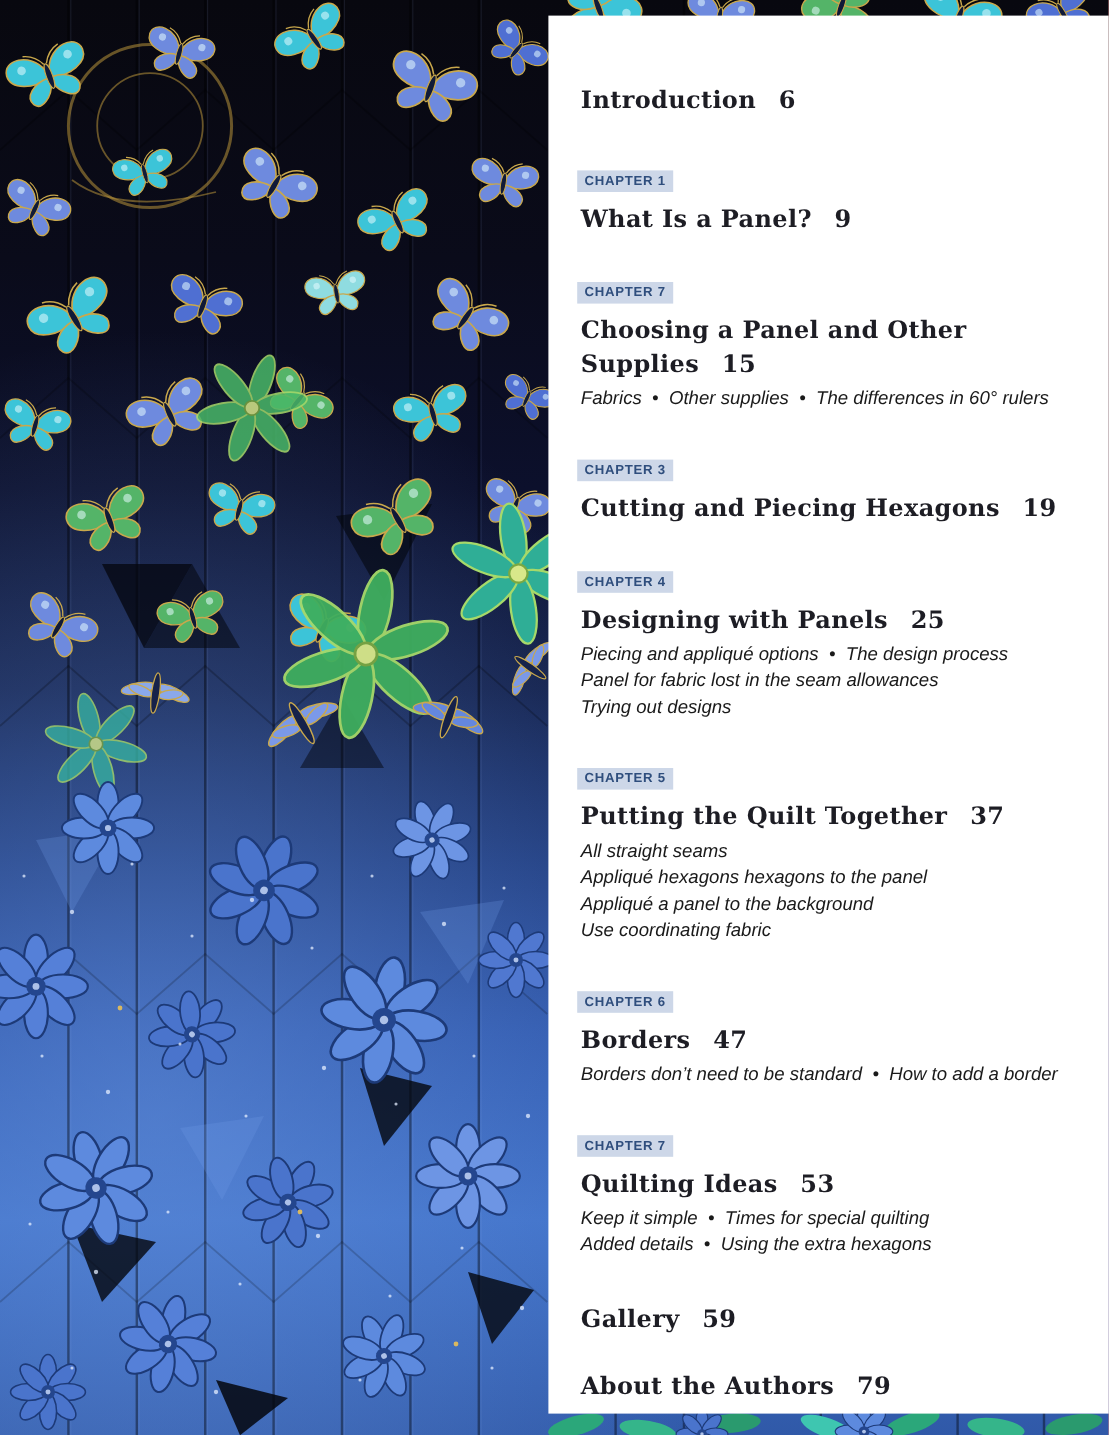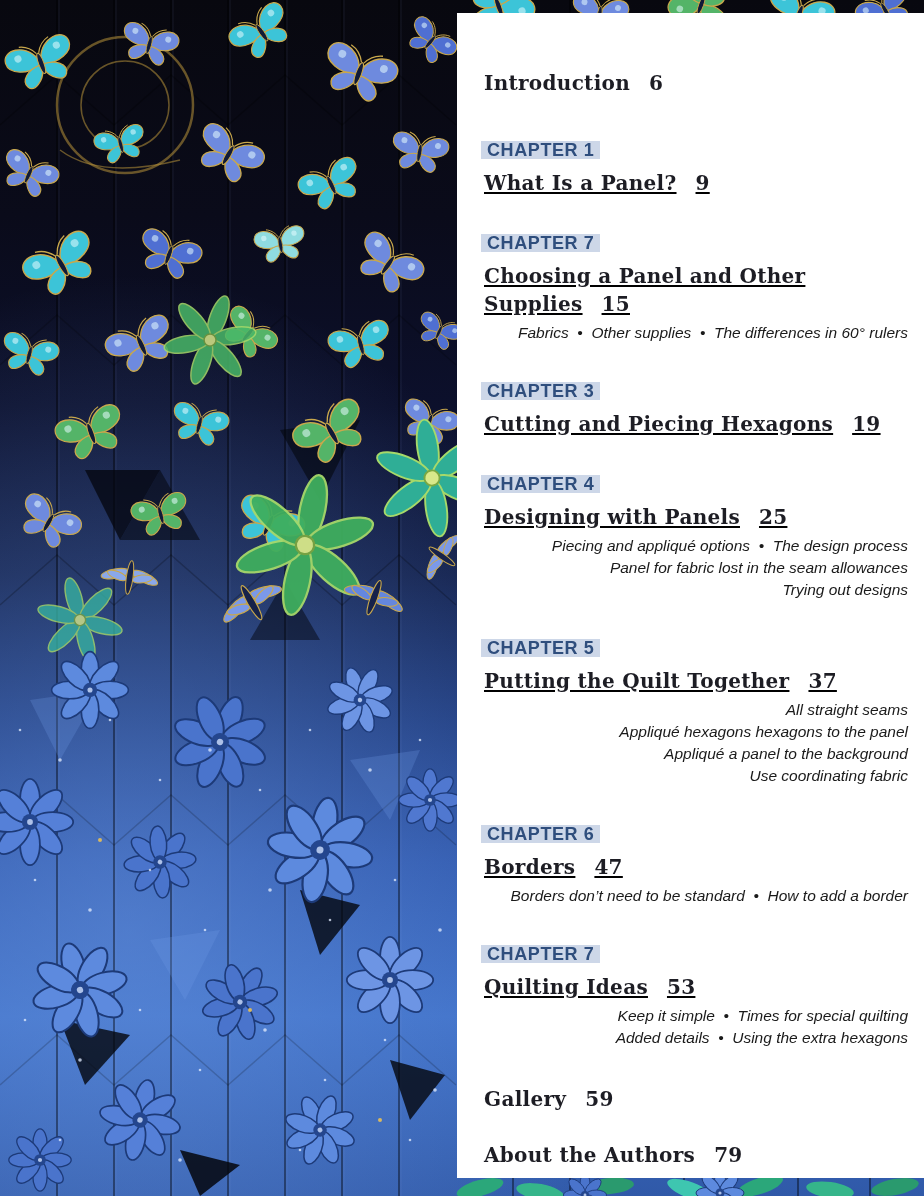--- a/index.html
+++ b/index.html
@@ -15,25 +15,25 @@
   .toc-block{margin:0 0 38px 0;}
   .intro-block{margin-bottom:46px;}
   .gallery-block{margin-bottom:32px;}
   .big-title,.chapter-title,.big-page,.chapter-page{
     font-family:"DejaVu Serif","Liberation Serif",serif;
     font-weight:700;font-size:20px;line-height:24px;color:#1d1d24;letter-spacing:0.3px;
   }
   .big-page,.chapter-page{margin-left:19px;}
   .chapter-label{
     display:inline-block;margin-left:-3px;padding:2px 6px;
-    font-family:"Liberation Sans",sans-serif;font-weight:700;font-size:18px;line-height:14px;
+    font-family:"Liberation Sans",sans-serif;font-weight:700;font-size:11px;line-height:14px;
     letter-spacing:0.6px;color:#2f4e7d;background:#cdd7e8;
   }
-  .chapter-title-row{margin:8px 0 0 0;text-decoration:underline;}
-  .topics{margin-top:5px;text-align:right;}
+  .chapter-title-row{margin:8px 0 0 0;}
+  .topics{margin-top:5px;}
   .topic-line{
     margin:0;font-family:"Liberation Sans",sans-serif;font-style:italic;
     font-size:15.5px;line-height:22px;color:#1a1a1a;white-space:pre-wrap;
   }
 </style>
 </head>
 <body>
 
 <div class="stage">
 

